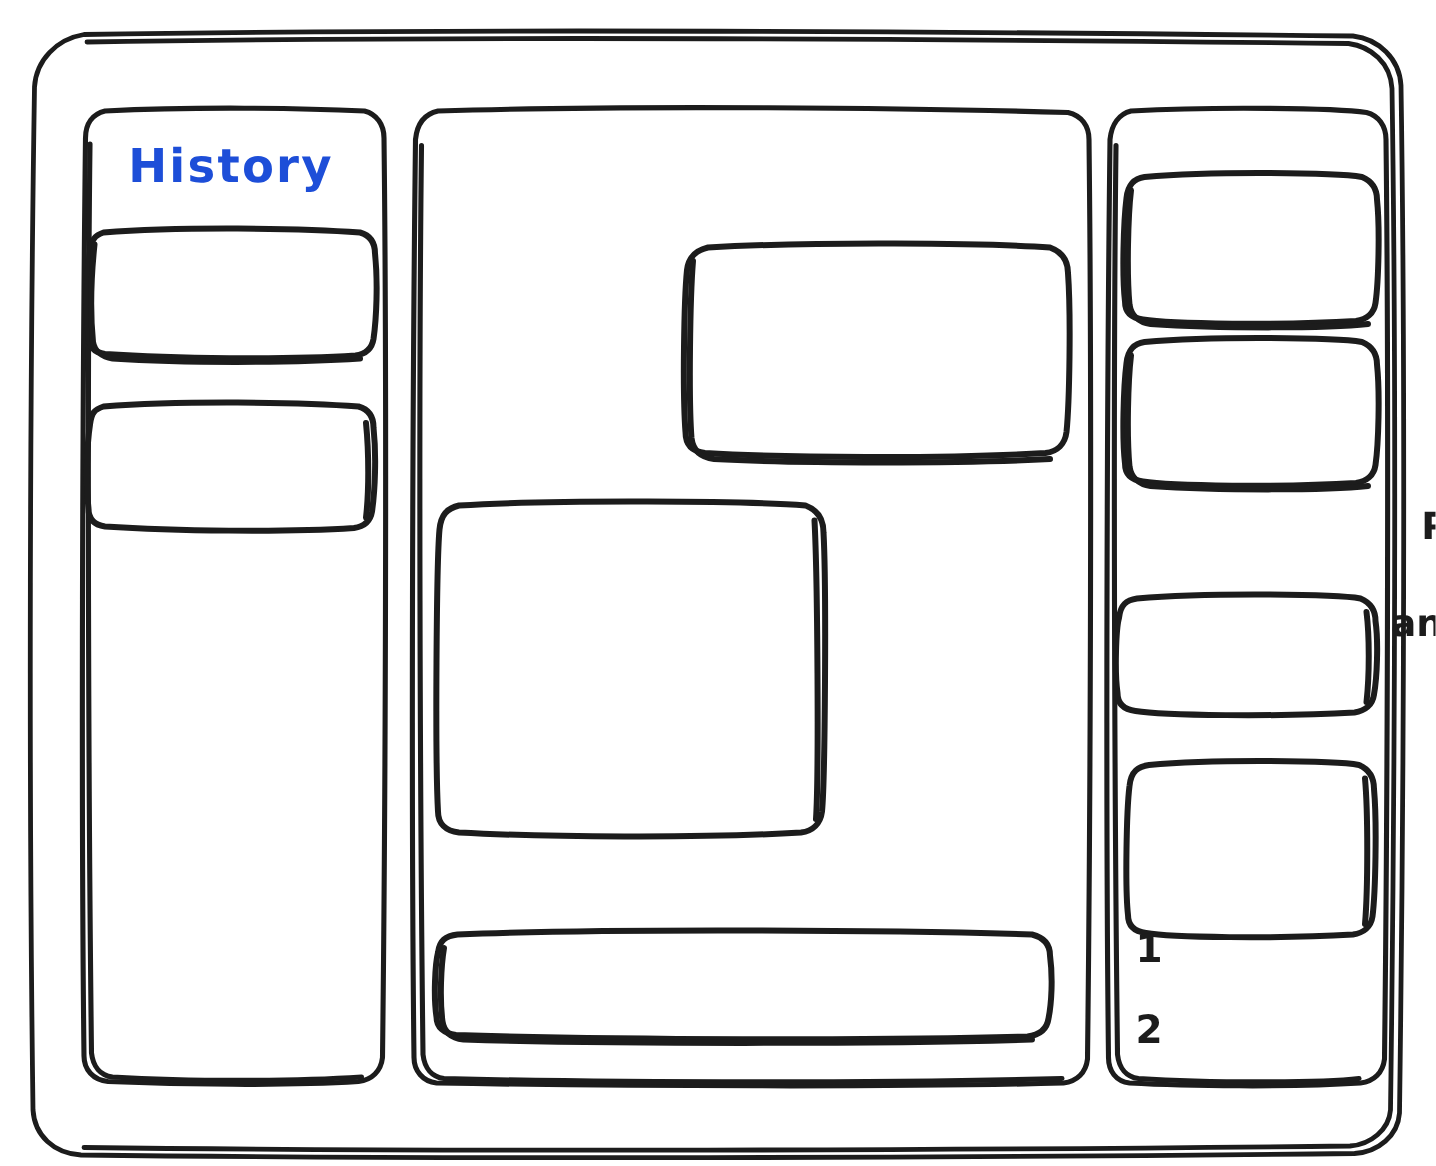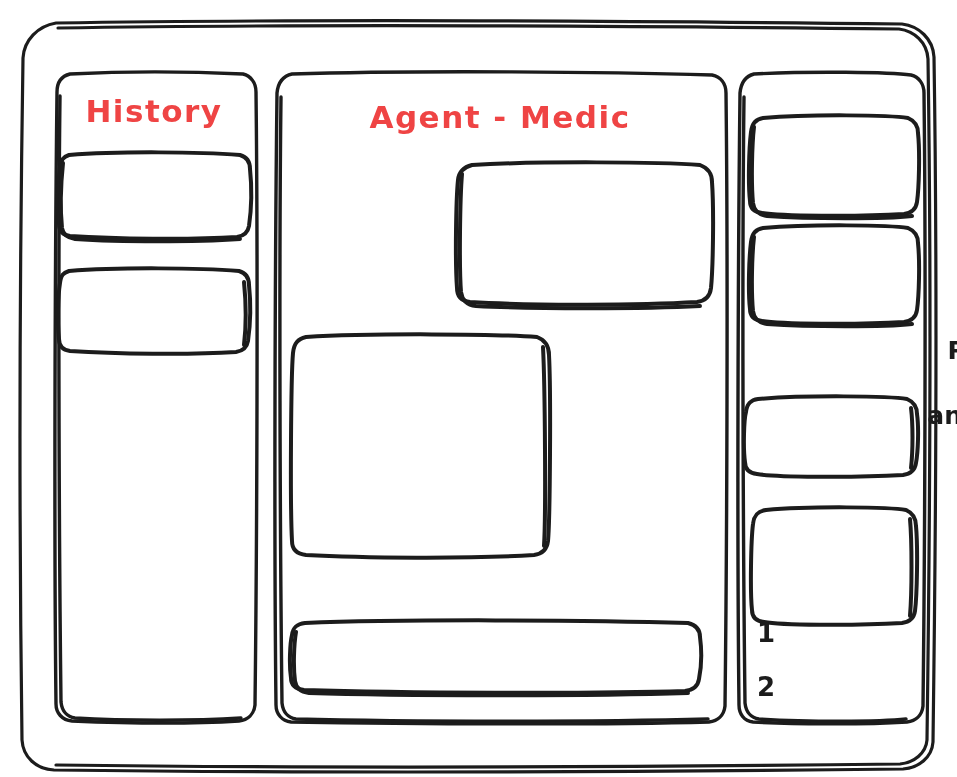--- a/index.html
+++ b/index.html
@@ -35,21 +35,21 @@
     stroke-linejoin: round;
   }
   .frame-stroke  { stroke-width: 3.2; }
   .panel-stroke  { stroke-width: 3.4; }
   .box-stroke    { stroke-width: 4.0; }
   .bubble-stroke { stroke-width: 4.0; }
 
   
   .txt {
     position: absolute;
-    color: #ef4444;
+    color: #1d4ed8;
     font-family: "DejaVu Sans", sans-serif;
     font-weight: 600;
     letter-spacing: 0.5px;
     white-space: pre-line;
     text-align: center;
     line-height: 1.28;
     user-select: none;
   }
 
   #history-title {
@@ -225,21 +225,20 @@
   <div class="txt" id="history-title">History</div>
 
   <div class="hit" style="left:59px; top:155px; width:192px; height:82px;">
     <span></span>
   </div>
 
   <div class="hit" style="left:59px; top:271px; width:191px; height:81px;">
     <span></span>
   </div>
 
-  <div class="txt" id="agent-title">Agent - Medic</div>
 
   <div class="hit" style="left:457px; top:163px; width:256px; height:143px;">
     <div class="bubble-text" id="user-bubble-text">Pls check the
 prescription
 and recommend</div>
   </div>
 
 
   <div class="hit" style="left:290px; top:620px; width:412px; height:74px; cursor:text;">
     <span></span>

